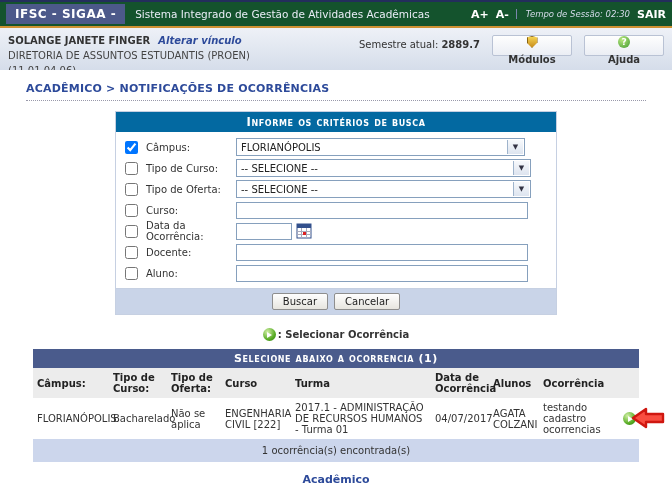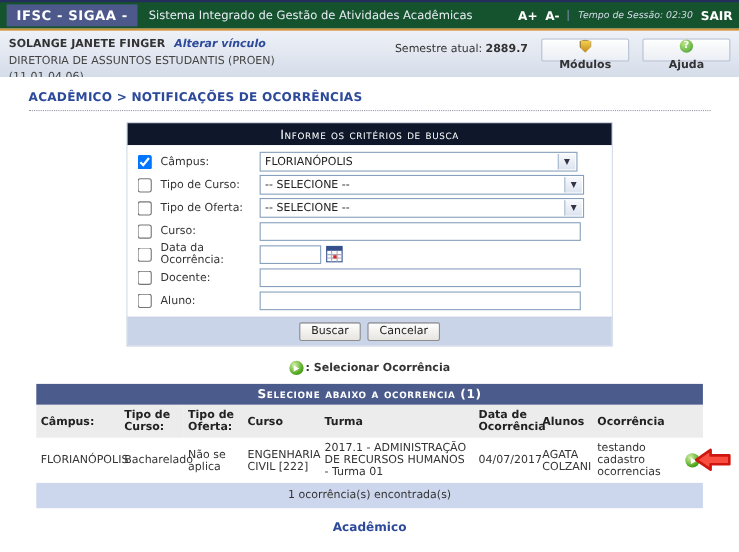--- a/index.html
+++ b/index.html
@@ -50,21 +50,21 @@
   }
   
   .content { flex: 1; background: #fff; padding: 12px 26px 0; }
   .breadcrumb {
     color: #2d4a9a; font-weight: bold; font-size: 11px;
     border-bottom: 1px dotted #99a; padding-bottom: 5px; letter-spacing: .2px;
   }
   
   .search-box { width: 442px; margin: 10px auto 0; border: 1px solid #c6d0e2; }
   .box-header {
-    background: #0f172a; color: #fff; text-align: center; font-weight: normal;
+    background: #0369a1; color: #fff; text-align: center; font-weight: bold;
     font-variant: small-caps; font-size: 11.5px; padding: 3px 0; letter-spacing: .6px;
   }
   .box-body { padding: 6px 9px 3px; background: #fff; }
   .form-row { display: flex; align-items: center; margin-bottom: 3px; height: 18px; }
   .form-row input[type=checkbox] { width: 13px; height: 13px; margin: 0 8px 0 0; }
   .f-label { width: 90px; color: #333; flex: none; }
   .sel {
     position: relative; height: 18px; border: 1px solid #86a0bd; background: #fff;
     display: flex; align-items: center; padding-left: 4px; color: #222; cursor: pointer;
   }

